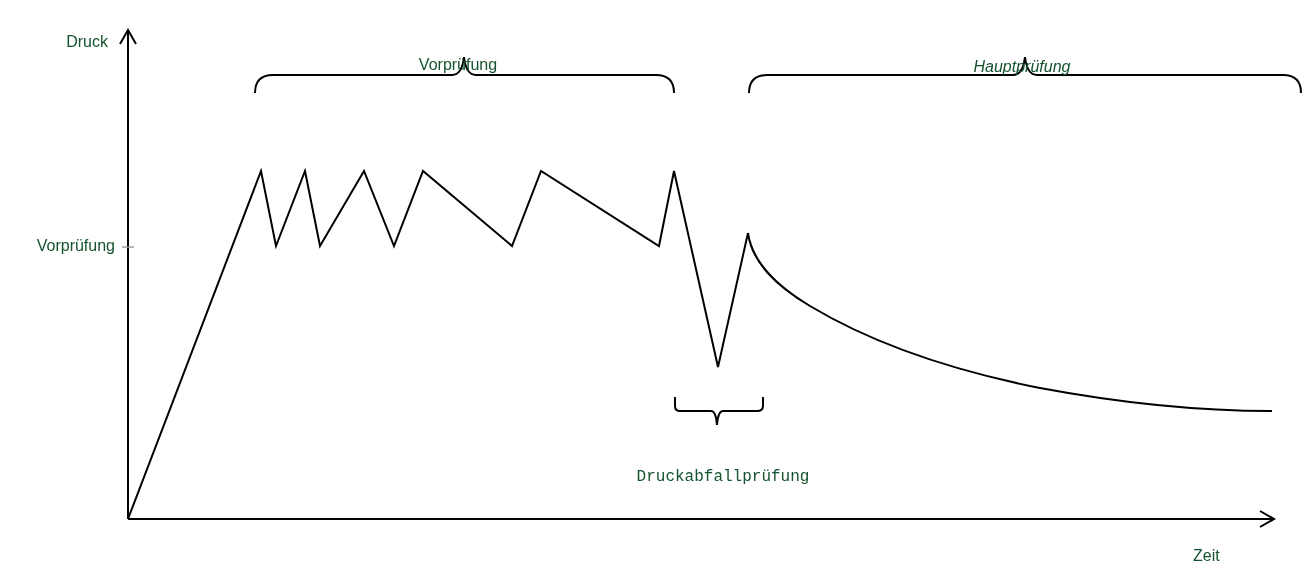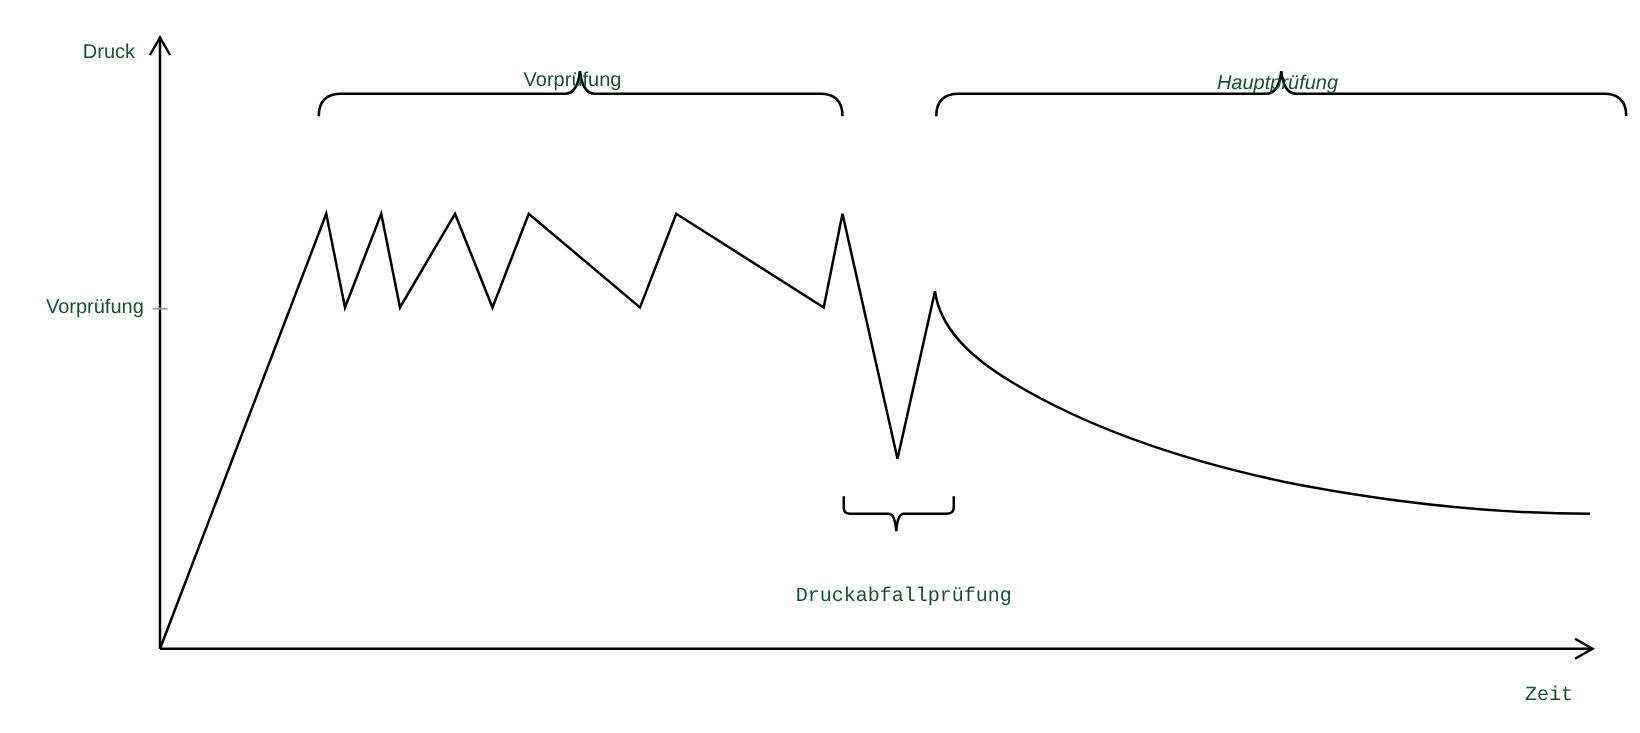--- a/index.html
+++ b/index.html
@@ -33,16 +33,16 @@
 
   <path d="M255,93 Q255,75 273,75 L452,75 Q462,75 464,57 Q466,75 476,75 L656,75 Q674,75 674,93" fill="none" stroke="#000" stroke-width="2"></path>
 
   <path d="M749,93 Q749,75 767,75 L1013,75 Q1023,75 1025,57 Q1027,75 1037,75 L1283,75 Q1301,75 1301,93" fill="none" stroke="#000" stroke-width="2"></path>
 
   <path d="M675,397 L675,406 Q675,411 680,411 L711,411 Q716,411 717,425 Q718,411 723,411 L757,411 Q763,411 763,406 L763,397" fill="none" stroke="#000" stroke-width="2"></path>
 </svg>
 
 <div class="lbl right" style="left:108px; top:34px;">Druck</div>
 <div class="lbl right" style="left:115px; top:238px;">Vorprüfung</div>
-<div class="lbl" style="left:1220px; top:548px;font-family:Liberation Mono, monospace;">Zeit</div>
+<div class="lbl" style="left:1193px; top:548px;">Zeit</div>
 <div class="lbl center" style="left:458px; top:25px;">Vorprüfung</div>
 <div class="lbl center" style="left:1022px; top:27px;font-style:italic;">Hauptprüfung</div>
 <div class="lbl center" style="left:723px; top:437px;font-family:Liberation Mono, monospace;">Druckabfallprüfung</div>
 
 </body></html>

